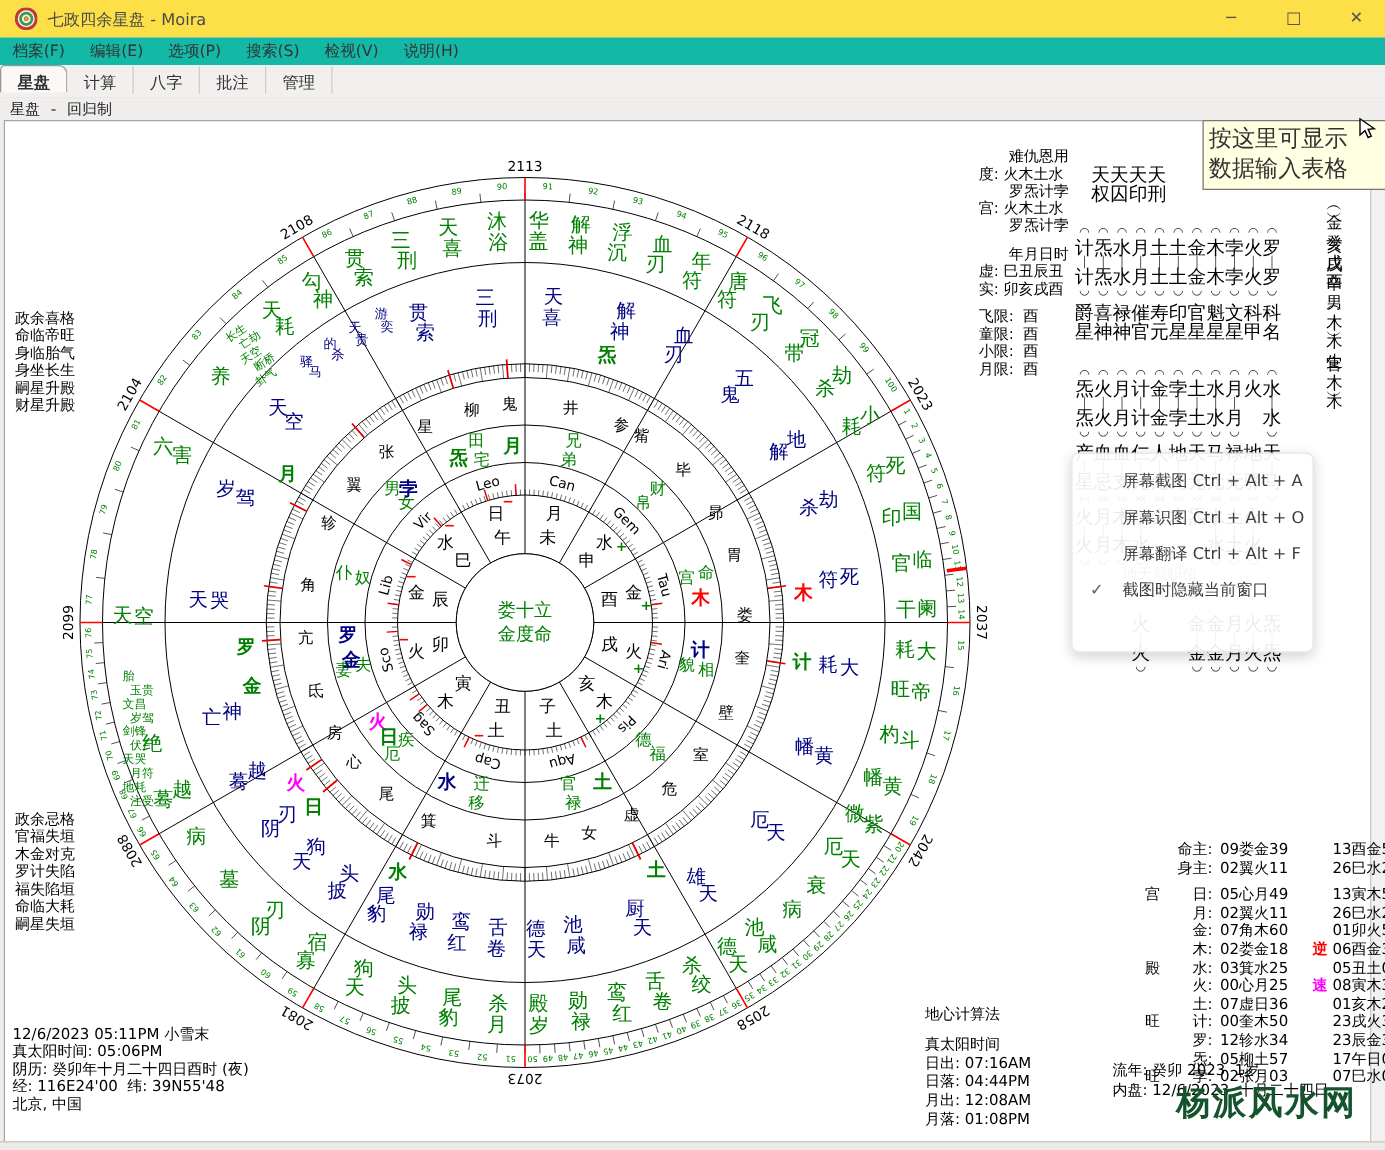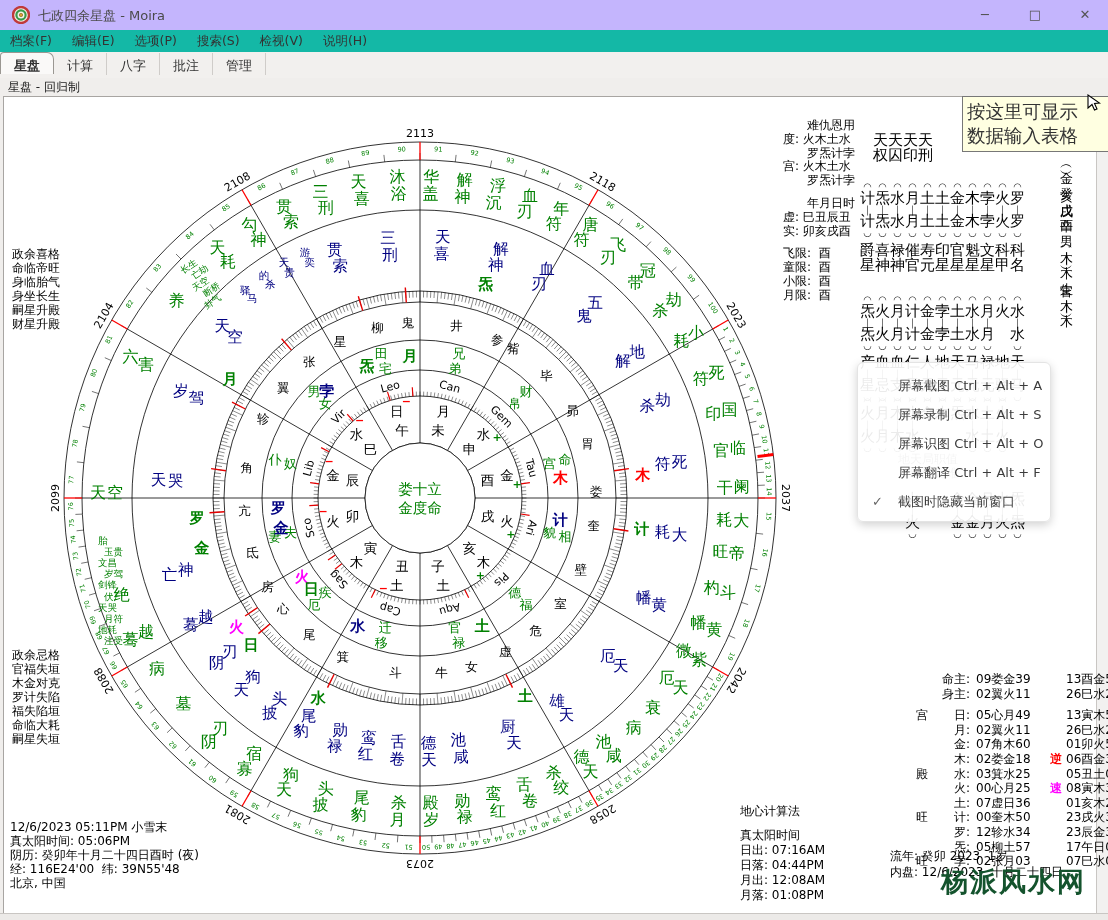--- a/index.html
+++ b/index.html
@@ -1,35 +1,35 @@
 <!DOCTYPE html>
 <html><head>
 <meta charset="utf-8">
 <style>
   html,body{margin:0;padding:0;width:1108px;height:920px;overflow:hidden;
     font-family:"DejaVu Sans",sans-serif;background:#f0eeec;position:relative;}
   .abs{position:absolute;}
   
-  #titlebar{left:0;top:0;width:1108px;height:30px;background:#c4b5fd;border-bottom:1px solid #e3e1df;}
+  #titlebar{left:0;top:0;width:1108px;height:30px;background:#fde047;border-bottom:1px solid #e3e1df;}
   #titlebar .title{position:absolute;left:38px;top:7px;font-size:13px;color:#4a4a4a;}
   #app-icon{position:absolute;left:12px;top:6px;width:18px;height:18px;}
   .winbtn{position:absolute;top:0;width:46px;height:30px;text-align:center;line-height:30px;font-size:13px;color:#555;cursor:default;}
   #btn-min{left:962px;} #btn-max{left:1012px;} #btn-close{left:1062px;}
   #menubar{left:0;top:30px;width:1108px;height:22px;background:#14b8a6;}
   .menu-item{display:inline-block;padding:3px 10px 0 10px;font-size:12.5px;color:#333;}
   #tabrow{left:0;top:52px;width:1108px;height:26px;background:#f2f0ee;border-bottom:1px solid #d8d5d2;}
   .tab{display:inline-block;padding:4px 13px 0 13px;font-size:13px;color:#333;height:22px;box-sizing:border-box;border-right:1px solid #cfccc9;}
   .tab.active{background:#faf9f8;border:1px solid #9a9792;border-bottom:none;border-radius:4px 7px 0 0;font-weight:bold;}
   #toolbar{position:absolute;left:412px;top:52px;height:26px;}
   .tbtn{position:absolute;top:4px;width:18px;height:18px;}
   .tsep{position:absolute;top:4px;width:1px;height:18px;border-left:1px dotted #b5b2af;}
   #searchbox{position:absolute;top:3px;width:192px;height:19px;background:#fff;border:1px solid #9db4cf;}
   #searchbox input{border:none;outline:none;width:168px;height:17px;font-size:11.5px;color:#555;padding:0 3px;font-family:inherit;background:transparent;}
   #searchbox .arrow{position:absolute;right:0;top:0;width:17px;height:19px;border-left:1px solid #c9d6e4;text-align:center;font-size:9px;color:#556;line-height:19px;}
-  #viewbar{left:0;top:78px;width:1108px;height:18px;background:#f0eeec;}
+  #viewbar{left:0;top:78px;width:1108px;height:18px;background:#f0eeec;font-family:Liberation Mono, monospace;}
   #viewbar span{position:absolute;left:8px;top:1px;font-size:12px;color:#222;}
   #canvas{left:3px;top:96px;width:1092px;height:816px;background:#ffffff;border:1px solid #a8a5a2;}
   #scrollstrip{left:1096px;top:96px;width:11px;height:817px;background:#f2f1f0;border-left:1px solid #c9c6c3;}
   #bottomstrip{left:0;top:913px;width:1108px;height:7px;background:#eceae8;border-top:1px solid #c9c6c3;}
   
   .tb{position:absolute;font-size:12px;color:#000;line-height:14px;white-space:pre;}
   .grid{position:absolute;}
   .grid .row{white-space:nowrap;height:15px;line-height:15px;font-size:15px;}
   .grid .row.deco{height:8px;line-height:8px;font-size:10px;color:#222;}
   .grid .c{display:inline-block;width:15px;text-align:center;}
@@ -1351,21 +1351,20 @@
     <div class="srow"><span class="tag">旺</span><span class="lbl">孛:</span><span class="c1">02张月03</span><span class="fl"></span><span class="c2">07巳水07-</span></div>
   </div>
 
 <div class="tb" style="left:10px;top:820px;" id="bottom-left"><div>12/6/2023 05:11PM 小雪末</div><div>真太阳时间: 05:06PM</div><div>阴历: 癸卯年十月二十四日酉时 (夜)</div><div>经: 116E24'00  纬: 39N55'48</div><div>北京, 中国</div></div>
 <div class="tb" style="left:740px;top:804px;line-height:15px;" id="bottom-mid"><div>地心计算法</div><div style="height: 9px;"></div><div>真太阳时间</div><div>日出: 07:16AM</div><div>日落: 04:44PM</div><div>月出: 12:08AM</div><div>月落: 01:08PM</div></div>
 <div class="tb" style="left:890px;top:848px;line-height:16px;" id="liunian"><div>流年: 癸卯 2023  1岁</div><div>内盘: 12/6/2023  十月二十四日</div></div>
 <div id="watermark">杨派风水网</div>
 
 <div id="ctxmenu">
     <div class="ctxitem">屏幕截图 Ctrl + Alt + A</div>
-    <div class="ctxitem">屏幕录制 Ctrl + Alt + S</div>
     <div class="ctxitem">屏幕识图 Ctrl + Alt + O</div>
     <div class="ctxitem">屏幕翻译 Ctrl + Alt + F</div>
     <div class="ctxitem"><span class="chk">✓</span>截图时隐藏当前窗口</div>
   </div>
 
 <div id="tooltip">
   <div>按这里可显示</div>
   <div>数据输入表格</div>
 </div>
 <svg id="cursor" width="18" height="20" viewBox="0 0 18 20">

